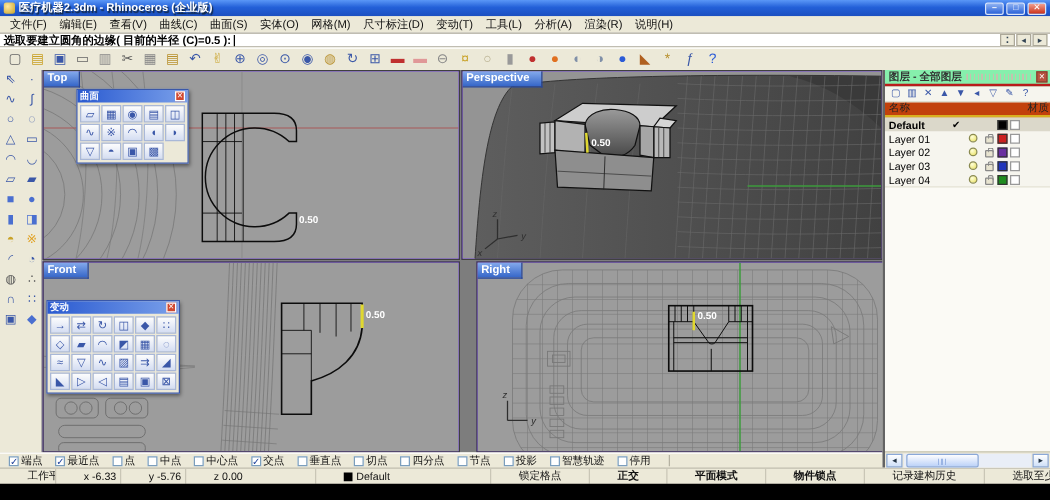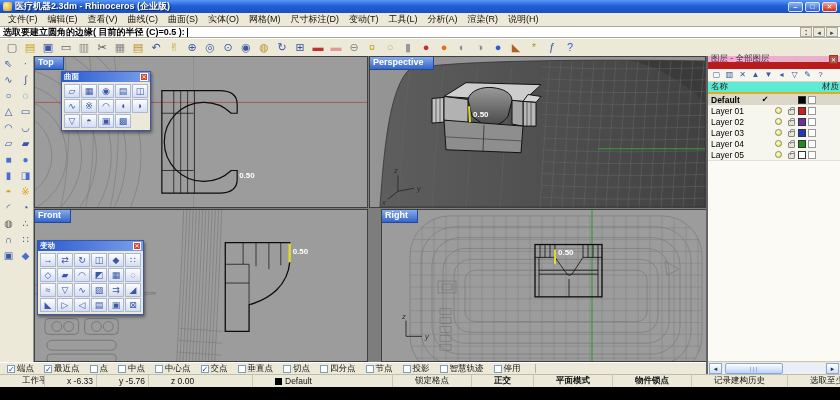--- a/index.html
+++ b/index.html
@@ -40,26 +40,26 @@
 .pal-title{height:10px;background:linear-gradient(90deg,#2a5ad0,#7aa0ea);color:#fff;font-size:7.5px;font-weight:bold;padding:0 2px;display:flex;align-items:center;justify-content:space-between}
 .pal-close{width:8px;height:8px;background:#d04830;border:1px solid #fff;color:#fff;font-size:6px;line-height:6px;text-align:center;flex:none}
 .pal-grid{display:grid;padding:2px;gap:1px}
 .pal-icon{width:16px;height:14px;background:linear-gradient(#fdfdfd,#d4ddf2);border:1px solid #a9b8d8;color:#3a57a8;font-size:9px;line-height:12px;text-align:center}
 #surface-palette{left:26px;top:14px}
 #surface-palette .pal-grid{grid-template-columns:repeat(5,16px)}
 #transform-palette{left:2px;top:30px}
 #transform-palette .pal-grid{grid-template-columns:repeat(6,16px)}
 
 .layers-panel{position:absolute;right:0;top:0;width:134px;height:318px;background:#f6f5ee;border-left:2px solid #636363;display:flex;flex-direction:column;font-size:8.5px;z-index:4}
-.lp-title{height:13px;background:#f9a8d4;display:flex;align-items:center;padding:0 2px 0 3px;font-weight:normal;color:#333;border-bottom:7px solid #b91c1c;flex:none}
+.lp-title{height:13px;background:#86efac;display:flex;align-items:center;padding:0 2px 0 3px;font-weight:bold;color:#333;border-bottom:2px solid #b91c1c;flex:none}
 .lp-grip{flex:1;margin:0 3px;height:5px;background:repeating-linear-gradient(90deg,#c5c2ae 0 1px,transparent 1px 3px)}
 .lp-close{width:9px;height:9px;background:#b8533f;color:#fff;font-size:6px;line-height:8px;text-align:center;border:1px solid #8a4030;flex:none}
 .lp-toolbar{height:13px;display:flex;gap:2px;padding:1px 3px;border-bottom:1px solid #d8d5c2;align-items:center;flex:none}
 .lp-tool{width:11px;height:11px;font-size:8px;line-height:10px;text-align:center;color:#3a57a8}
-.lp-header{height:12px;display:flex;align-items:center;border-bottom:2px solid #d8b020;background:#5eead4;color:#222;flex:none}
+.lp-header{height:12px;display:flex;align-items:center;border-bottom:2px solid #d8b020;background:#c2410c;color:#222;flex:none}
 .lp-h-name{padding-left:3px;flex:1}
 .lp-h-mat{padding-right:1px}
 .lp-row{height:11px;display:flex;align-items:center;flex:none}
 .lp-row.current{background:#dbd8ca;font-weight:bold}
 .lp-name{width:50px;padding-left:3px;white-space:nowrap;overflow:hidden}
 .lp-check{width:14px;text-align:center;font-size:8px;color:#000}
 .lp-cell{width:13px;display:flex;justify-content:center}
 .lp-bulb{width:7px;height:7px;border-radius:50%;background:radial-gradient(circle at 35% 30%,#ffffd8,#e8df60);border:1px solid #8a8a50}
 .lp-lock{width:7px;height:6px;background:#e8e4d0;border:1px solid #888;border-radius:1px;position:relative;margin-top:2px}
 .lp-lock::before{content:"";position:absolute;left:1px;top:-3px;width:3px;height:3px;border:1px solid #888;border-bottom:none;border-radius:2px 2px 0 0}
@@ -588,32 +588,20 @@
             <span class="lp-check"></span>
             <span class="lp-cell">
               <span class="lp-bulb"></span>
             </span>
             <span class="lp-cell">
               <span class="lp-lock"></span>
             </span>
             <span class="lp-swatch" style="background: rgb(31, 140, 31);"></span>
             <span class="lp-mat"></span>
           </div>
-          <div class="lp-row">
-            <span class="lp-name">Layer 05</span>
-            <span class="lp-check"></span>
-            <span class="lp-cell">
-              <span class="lp-bulb"></span>
-            </span>
-            <span class="lp-cell">
-              <span class="lp-lock"></span>
-            </span>
-            <span class="lp-swatch" style="background: rgb(255, 255, 255);"></span>
-            <span class="lp-mat"></span>
-          </div>
         </div>
       <div class="lp-fill"></div>
       <div class="lp-scroll">
         <span class="lp-sb-btn">◂</span>
         <span class="lp-sb-track">
             <span class="lp-sb-thumb"></span>
           </span>
         <span class="lp-sb-btn">▸</span>
       </div>
     </div>

